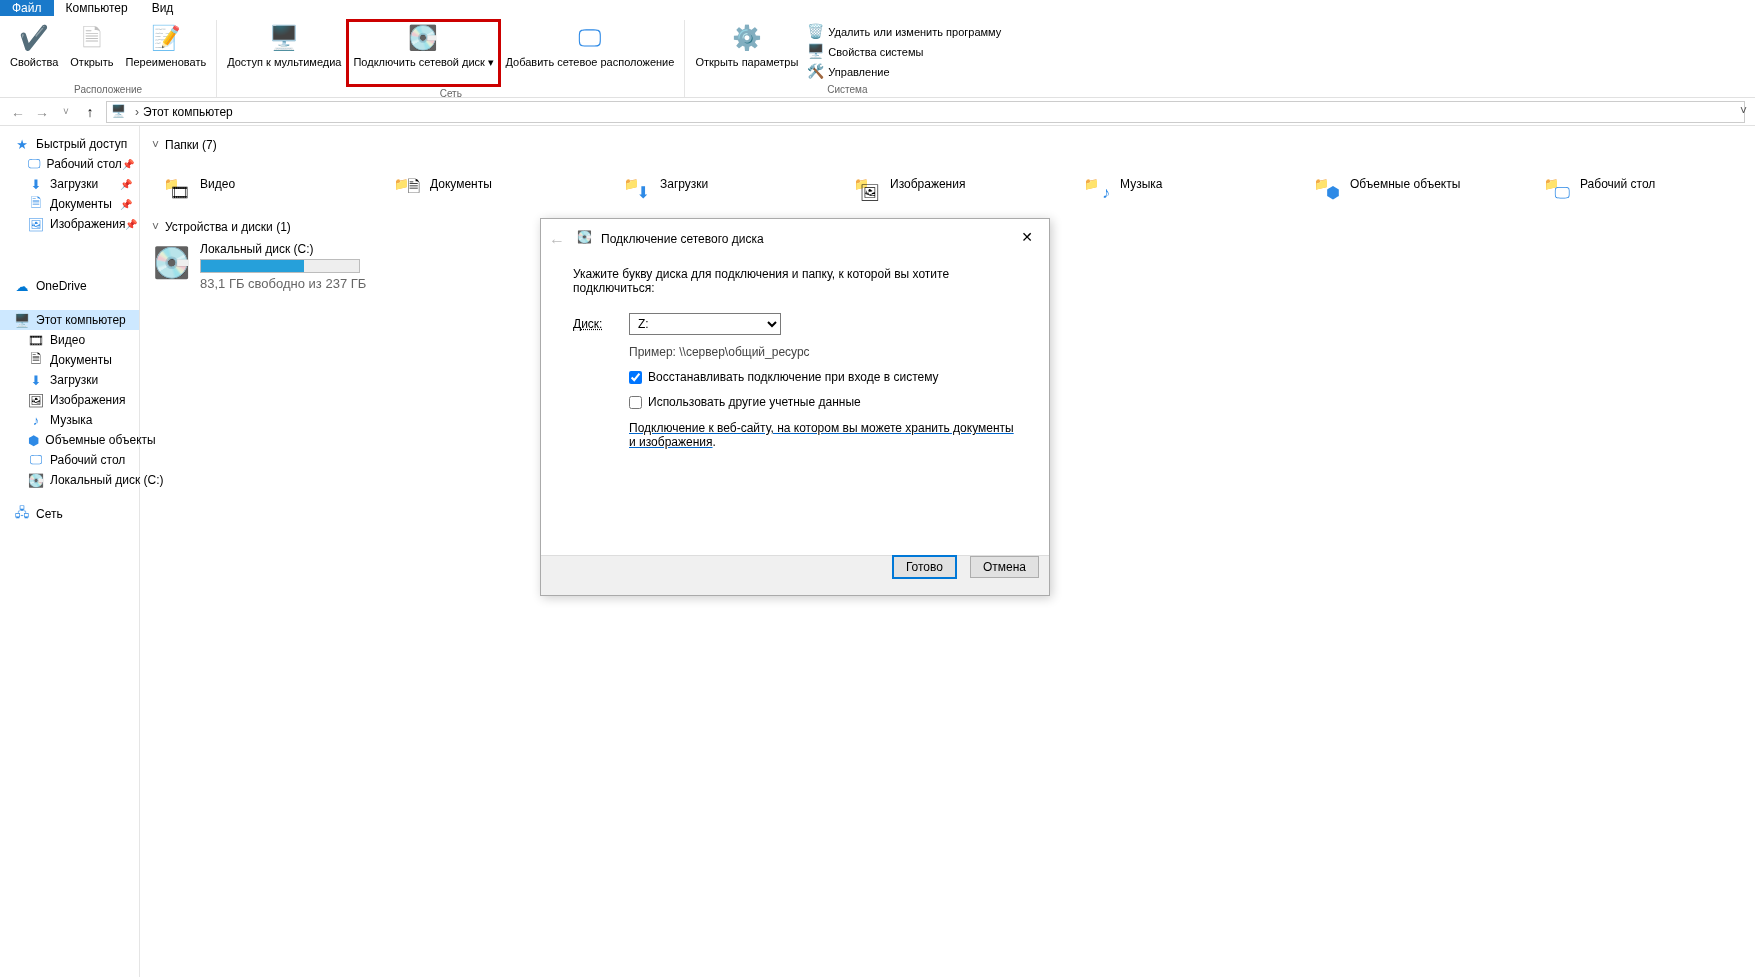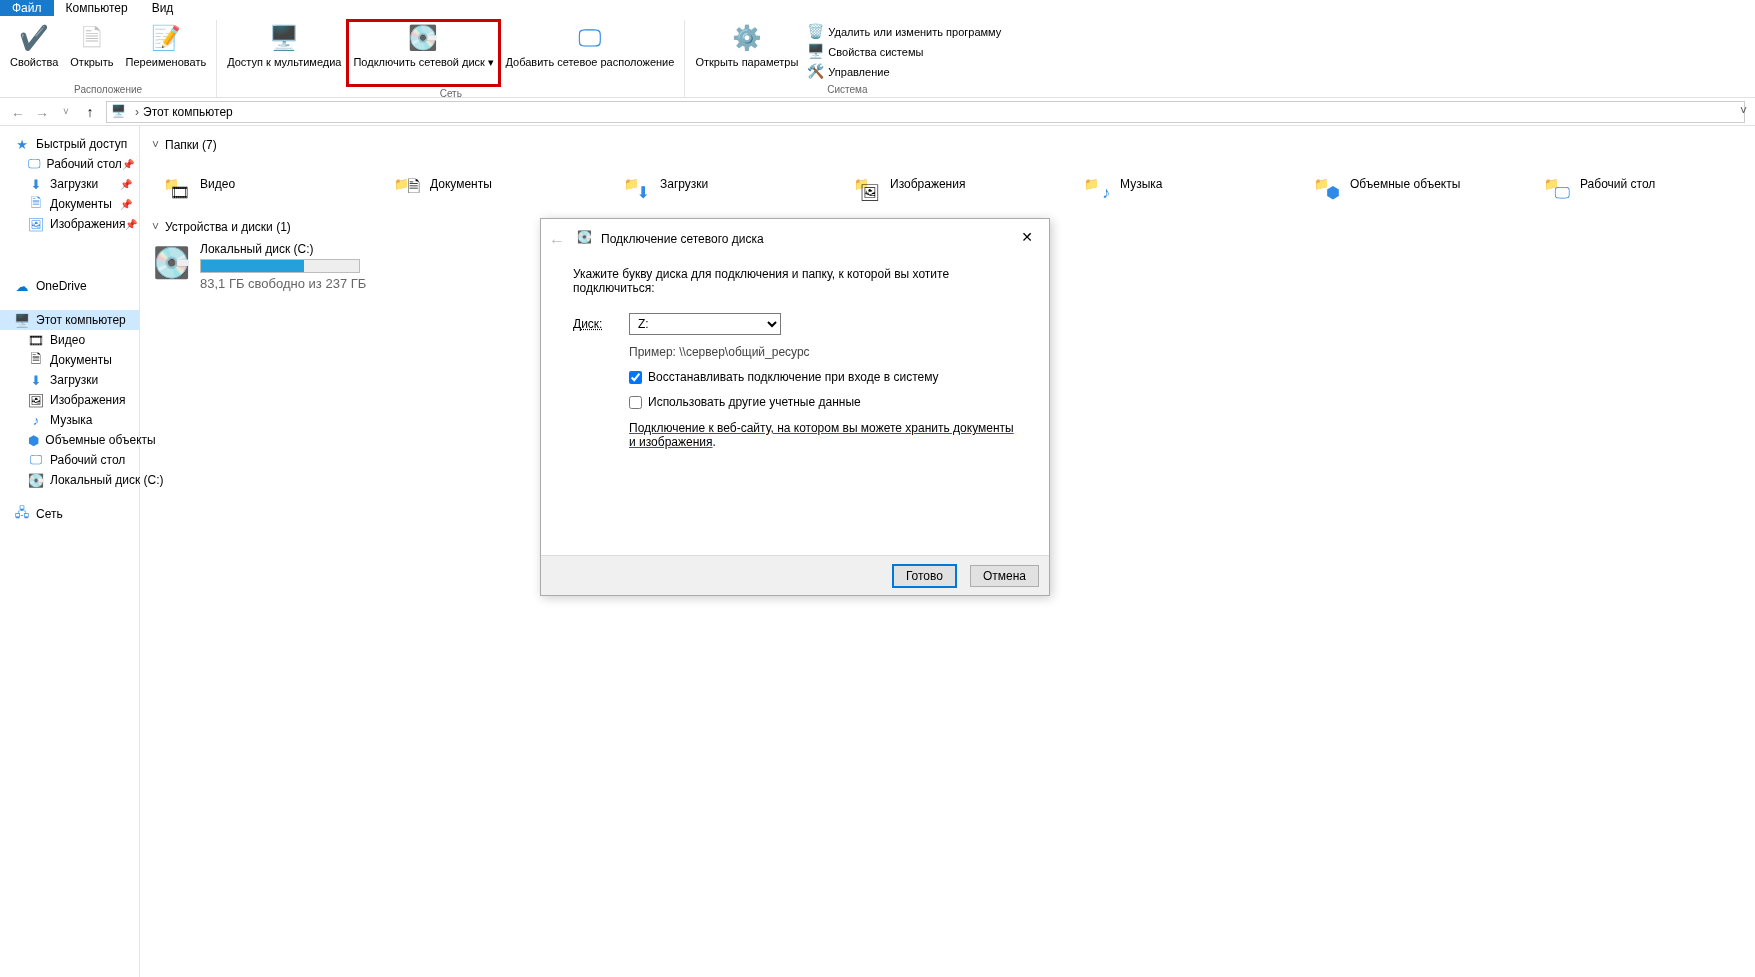--- a/index.html
+++ b/index.html
@@ -66,21 +66,21 @@
 input.combo{width:243px}
 .combo-wrap{position:relative;display:inline-block}
 .combo-wrap::after{content:"▾";position:absolute;right:6px;top:3px;color:#555;font-size:10px;pointer-events:none}
 .highlight-red2{outline:3px solid #c00;outline-offset:1px}
 .btn{height:22px;border:1px solid #adadad;background:#e1e1e1;padding:0 12px;margin-left:8px}
 .btn:focus,.btn.primary{border:1px solid #0078d7;outline:1px solid #0078d7}
 .chk{display:flex;align-items:center;margin:11px 0}
 .chk input{margin-right:6px}
 .link{color:#0066cc;text-decoration:underline}
 .hint{color:#444;margin:2px 0 6px 56px}
-.dlg-footer{position:absolute;bottom:0;left:0;right:0;height:40px;background:#f0f0f0;border-top:1px solid #ddd;display:flex;justify-content:flex-end;align-items:center;padding:0 10px;gap:6px}
+.dlg-footer{position:absolute;bottom:0;left:0;right:0;height:40px;background:#f0f0f0;border-top:1px solid #ddd;display:flex;justify-content:flex-end;padding:0 10px;gap:6px}
 .chevdown{position:absolute;right:8px;top:104px;color:#555;font-size:12px}
 </style>
 </head>
 <body>
 
 <div class="menubar">
   <div class="menutab active">Файл</div>
   <div class="menutab">Компьютер</div>
   <div class="menutab">Вид</div>
 </div>

